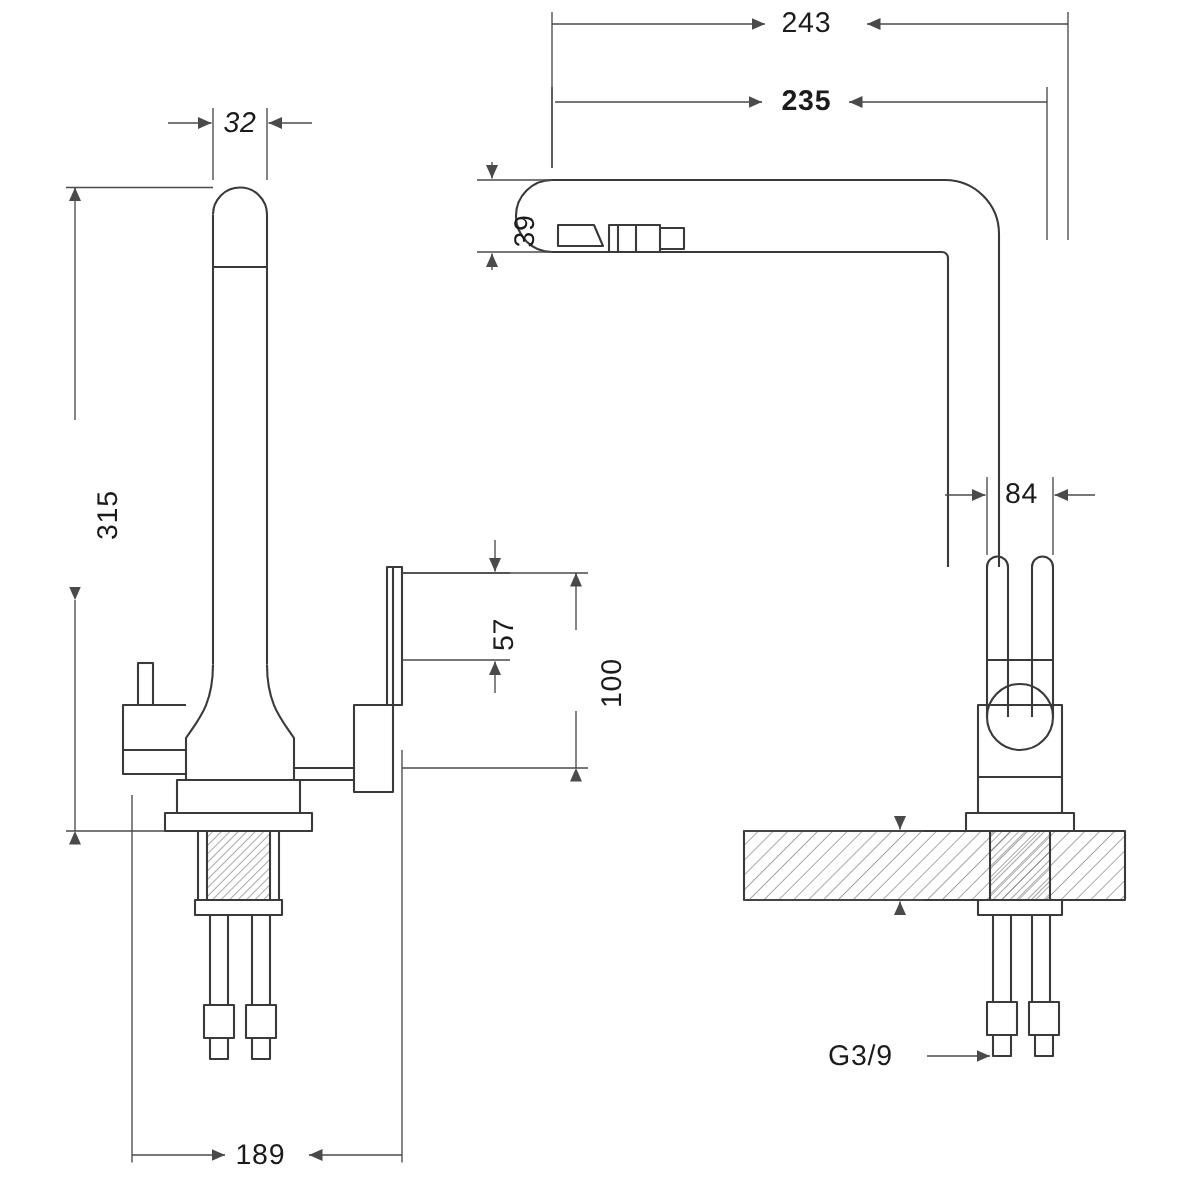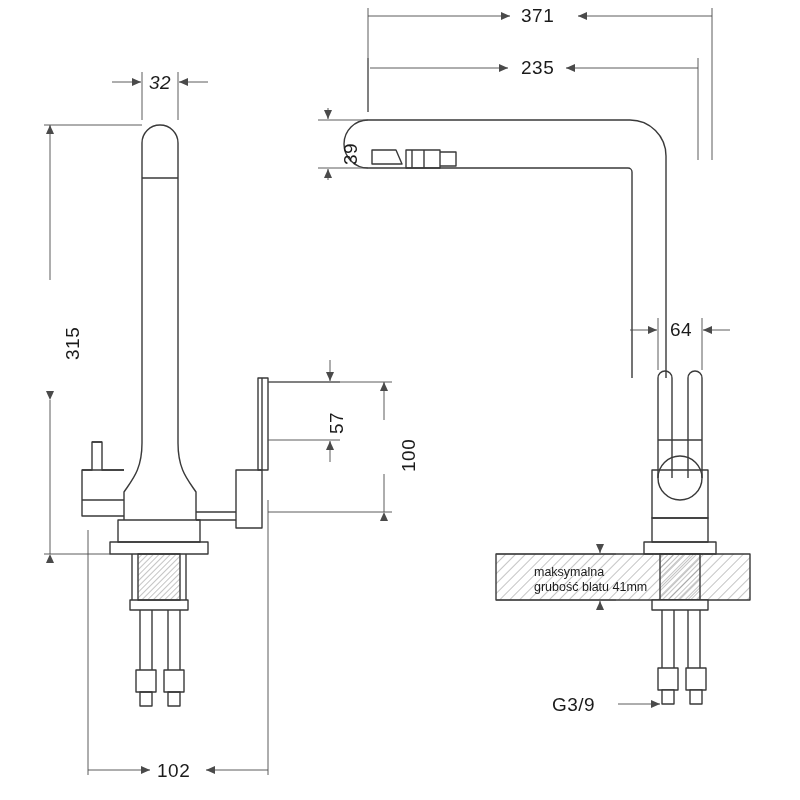--- a/index.html
+++ b/index.html
@@ -193,27 +193,23 @@
       <line x1="600" y1="610" x2="600" y2="601" marker-end="url(#arrS)"></line>
       <line x1="496" y1="554" x2="616" y2="554"></line>
       <line x1="496" y1="600" x2="616" y2="600"></line>
 
       <line x1="618" y1="704" x2="660" y2="704" marker-end="url(#arrS)"></line>
     </g>
   </svg>
 
   <div class="dimtext" style="left:149px; top:72px;font-style:italic;">32</div>
   <div class="dimtext vert" style="left:62px; top:360px;">315</div>
-  <div class="dimtext" style="left:157px; top:760px;">102</div>
-  <div class="dimtext" style="left:521px; top:5px;">371</div>
-  <div class="dimtext" style="left:521px; top:57px;">235</div>
+  <div class="dimtext" style="left:157px; top:760px;">189</div>
+  <div class="dimtext" style="left:521px; top:5px;">243</div>
+  <div class="dimtext" style="left:521px; top:57px;font-weight:bold;">235</div>
   <div class="dimtext vert" style="left:340px; top:165px;">39</div>
   <div class="dimtext vert" style="left:326px; top:434px;">57</div>
   <div class="dimtext vert" style="left:398px; top:472px;">100</div>
-  <div class="dimtext" style="left:670px; top:319px;">64</div>
+  <div class="dimtext" style="left:670px; top:319px;">84</div>
   <div class="dimtext" style="left:552px; top:694px;">G3/9</div>
 
-  <div class="note" style="left:534px; top:565px;">
-    <div>maksymalna</div>
-    <div>grubość blatu 41mm</div>
-  </div>
 
 </div>
 
 </body></html>

